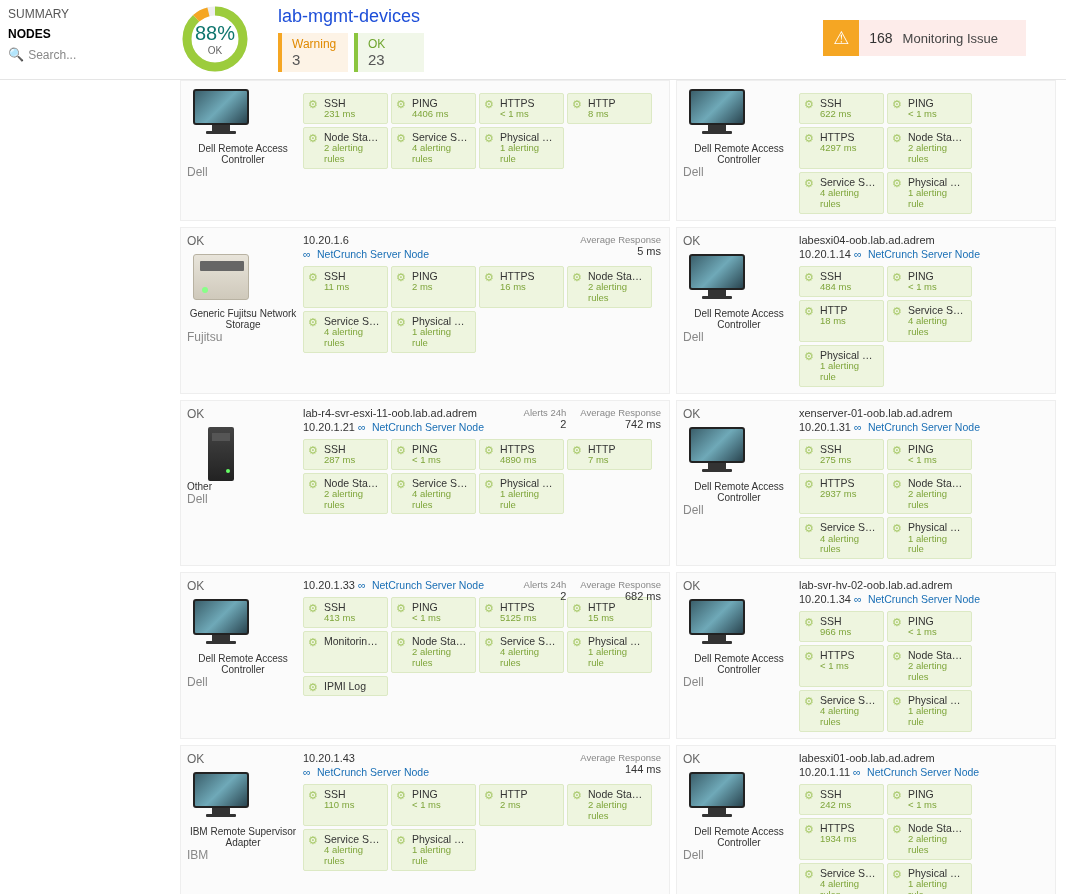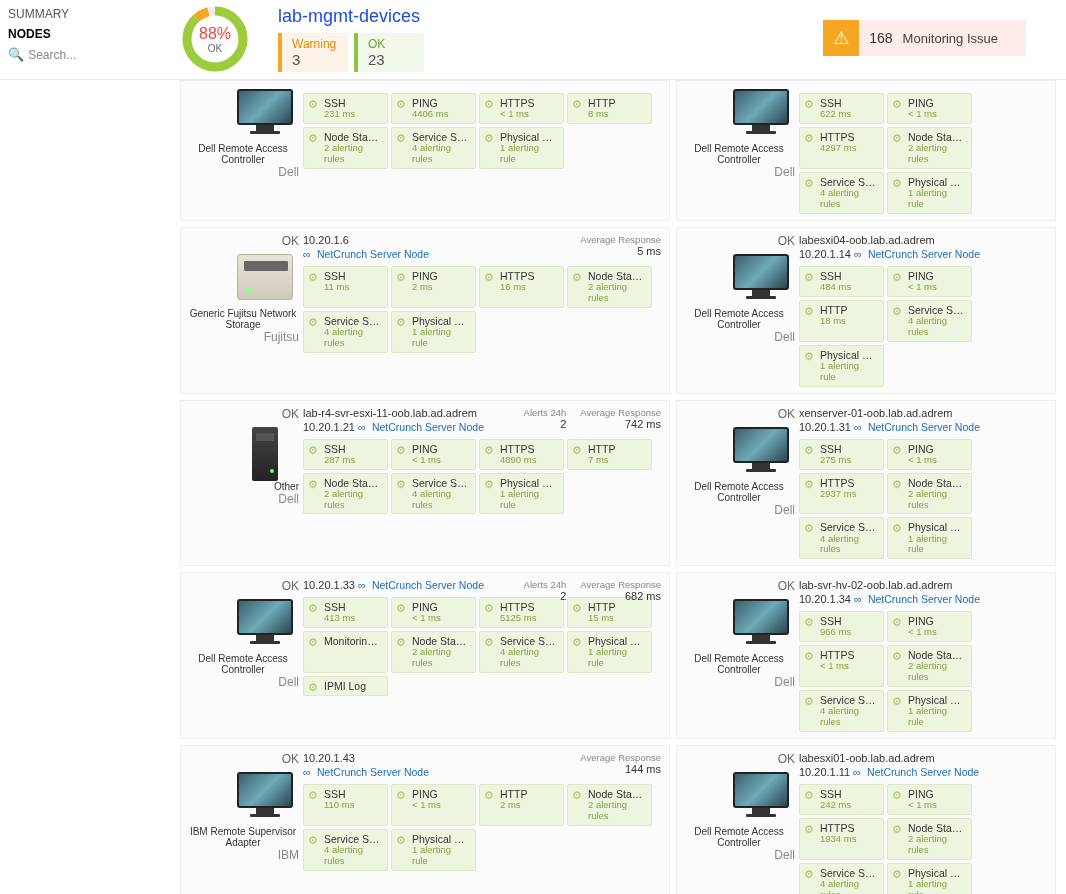--- a/index.html
+++ b/index.html
@@ -6,21 +6,21 @@
 body{background:#fff;font-size:11px;color:#333;width:1066px}
 .topbar{display:flex;align-items:flex-start;border-bottom:1px solid #e5e5e5;padding:0 0 4px 0;height:80px;position:relative}
 .leftcol{width:180px;padding:4px 8px}
 .leftcol .linkrow{display:block;padding:3px 0;font-size:12px;color:#555}
 .leftcol .linkrow.bold{font-weight:bold;color:#000}
 .search{display:flex;align-items:center;color:#888;font-size:12px;padding:3px 0}
 .search .mag{margin-right:4px;font-size:13px}
 .donut{position:relative;width:70px;height:70px;margin:4px 10px 0 0}
 .donut svg{transform:rotate(-90deg)}
 .donut .center{position:absolute;inset:0;display:flex;flex-direction:column;align-items:center;justify-content:center}
-.donut .pct{font-size:16px;color:#ef4444}
+.donut .pct{font-size:20px;color:#0f766e}
 .donut .ok{font-size:10px;color:#666}
 .titleblock{margin-left:18px}
 .titleblock .title{font-size:18px;color:#1d4ed8;margin:6px 0 6px 0}
 .statboxes{display:flex}
 .statbox{border-left:4px solid;padding:4px 10px;margin-right:6px;min-width:70px}
 .statbox .lbl{font-size:12px}
 .statbox .num{font-size:15px;color:#555}
 .statbox.warn{border-color:#f5a623;background:#fdf3e6}
 .statbox.warn .lbl{color:#e08a00}
 .statbox.okb{border-color:#8bc53f;background:#f1f7e9}
@@ -29,21 +29,21 @@
 .alertpill .tri{width:36px;height:36px;background:#f5a623;display:flex;align-items:center;justify-content:center;color:#fff;font-size:18px}
 .alertpill .cnt{font-weight:normal;padding:0 10px;font-size:14px}
 .alertpill .txt{padding-right:28px;font-size:13px;color:#444}
 .main{display:flex}
 .sidebar{width:180px}
 .grid{flex:1;padding:0}
 .row{display:flex;gap:6px;margin-bottom:6px}
 .card{background:#fbfbfb;border:1px solid #eee;display:flex;padding:6px;position:relative}
 .card.left{width:490px}
 .card.right{width:380px}
-.nodecol{width:112px;text-align:center;display:flex;flex-direction:column;align-items:flex-end;font-size:10px;color:#555}
+.nodecol{width:112px;text-align:center;display:flex;flex-direction:column;align-items:flex-start;font-size:10px;color:#555}
 .nodecol .status{color:#666;margin-bottom:4px;font-size:12px}
 .nodecol .img{width:68px;height:52px;margin:2px 0;position:relative}
 .nodecol .name{font-size:10px;color:#333;line-height:1.1}
 .nodecol .sub{font-size:12px;color:#888}
 .info{flex:1;margin-left:4px}
 .hdr{font-size:11px;color:#333;margin-bottom:2px}
 .srvlink{color:#1a6fb5;font-size:10.5px}
 .srvlink .ic{display:inline-block;width:12px;height:8px;font-size:11px;color:#1a6fb5;margin-right:2px}
 .ip{font-size:11px;color:#333}
 .metricrow{display:flex;flex-wrap:wrap;gap:3px;margin-top:6px}

